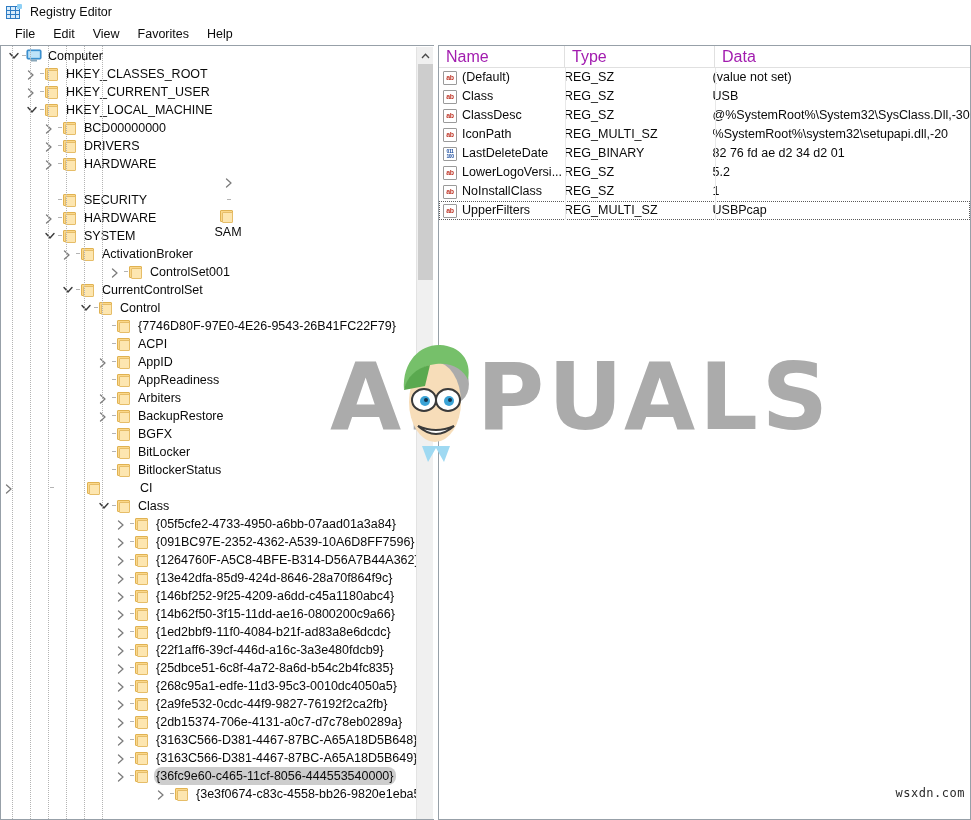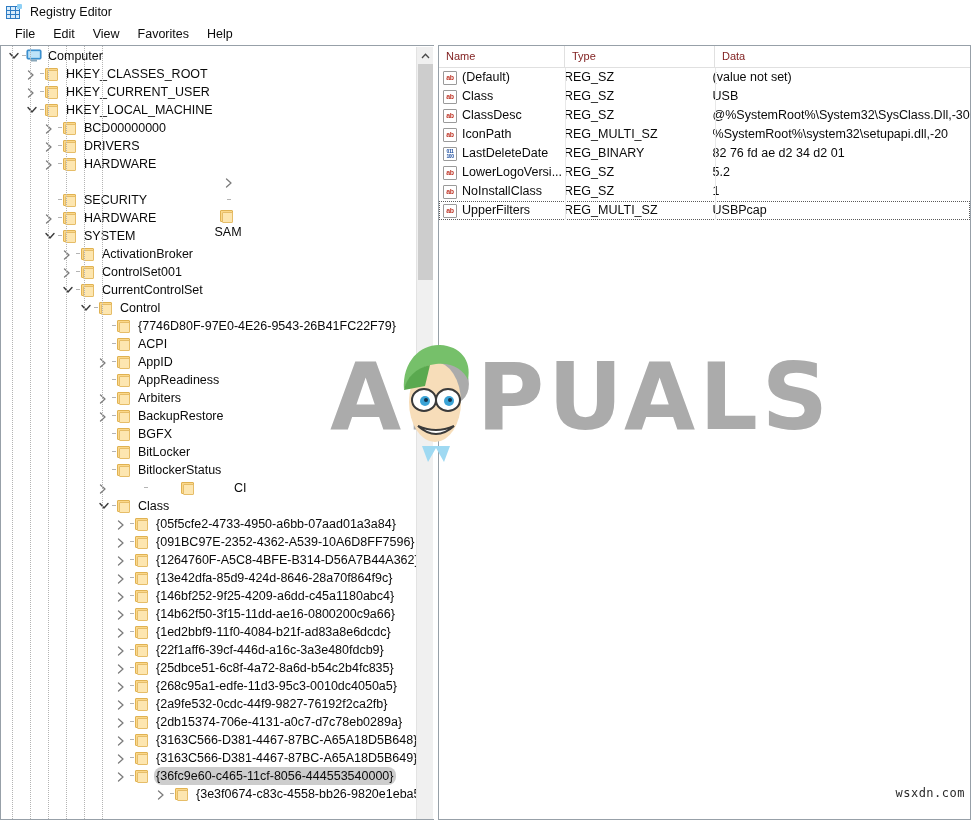--- a/index.html
+++ b/index.html
@@ -226,22 +226,22 @@
     overflow: hidden;
   }
   #value-header {
     height: 22px;
     display: flex;
     background: #ffffff;
     border-bottom: 1px solid #e0e0e0;
     box-sizing: border-box;
   }
   #value-header .col {
-    font-size: 11px;
-    color: #7f1d1d;
+    font-size: 16px;
+    color: #a21caf;
     line-height: 21px;
     padding-left: 7px;
     border-right: 1px solid #e0e0e0;
     box-sizing: border-box;
     overflow: hidden;
     white-space: nowrap;
     cursor: default;
   }
   .col-name { width: 126px; }
   .col-type { width: 150px; }
@@ -532,21 +532,21 @@
                 <path d="M1.5 1 L6 5 L1.5 9" fill="none" stroke="#7b7b7b" stroke-width="1.3" stroke-linecap="round" stroke-linejoin="round"></path>
               </svg>
             </div>
             <div class="dots"></div>
             <div class="folder">
               <span class="back"></span>
               <span class="front"></span>
             </div>
             <span class="label">ActivationBroker</span>
           </div>
-          <div class="node" style="padding-left: 58px;">
+          <div class="node" style="padding-left: 58px; margin-left: 48px;">
             <div class="twisty">
               <svg width="8" height="10" viewBox="0 0 8 10">
                 <path d="M1.5 1 L6 5 L1.5 9" fill="none" stroke="#7b7b7b" stroke-width="1.3" stroke-linecap="round" stroke-linejoin="round"></path>
               </svg>
             </div>
             <div class="dots"></div>
             <div class="folder">
               <span class="back"></span>
               <span class="front"></span>
             </div>
@@ -664,21 +664,21 @@
           </div>
           <div class="node" style="padding-left: 94px;">
             <div class="twisty"></div>
             <div class="dots"></div>
             <div class="folder">
               <span class="back"></span>
               <span class="front"></span>
             </div>
             <span class="label">BitlockerStatus</span>
           </div>
-          <div class="node" style="padding-left: 94px; gap: 32px;">
+          <div class="node" style=" gap: 32px;">
             <div class="twisty">
               <svg width="8" height="10" viewBox="0 0 8 10">
                 <path d="M1.5 1 L6 5 L1.5 9" fill="none" stroke="#7b7b7b" stroke-width="1.3" stroke-linecap="round" stroke-linejoin="round"></path>
               </svg>
             </div>
             <div class="dots"></div>
             <div class="folder">
               <span class="back"></span>
               <span class="front"></span>
             </div>

